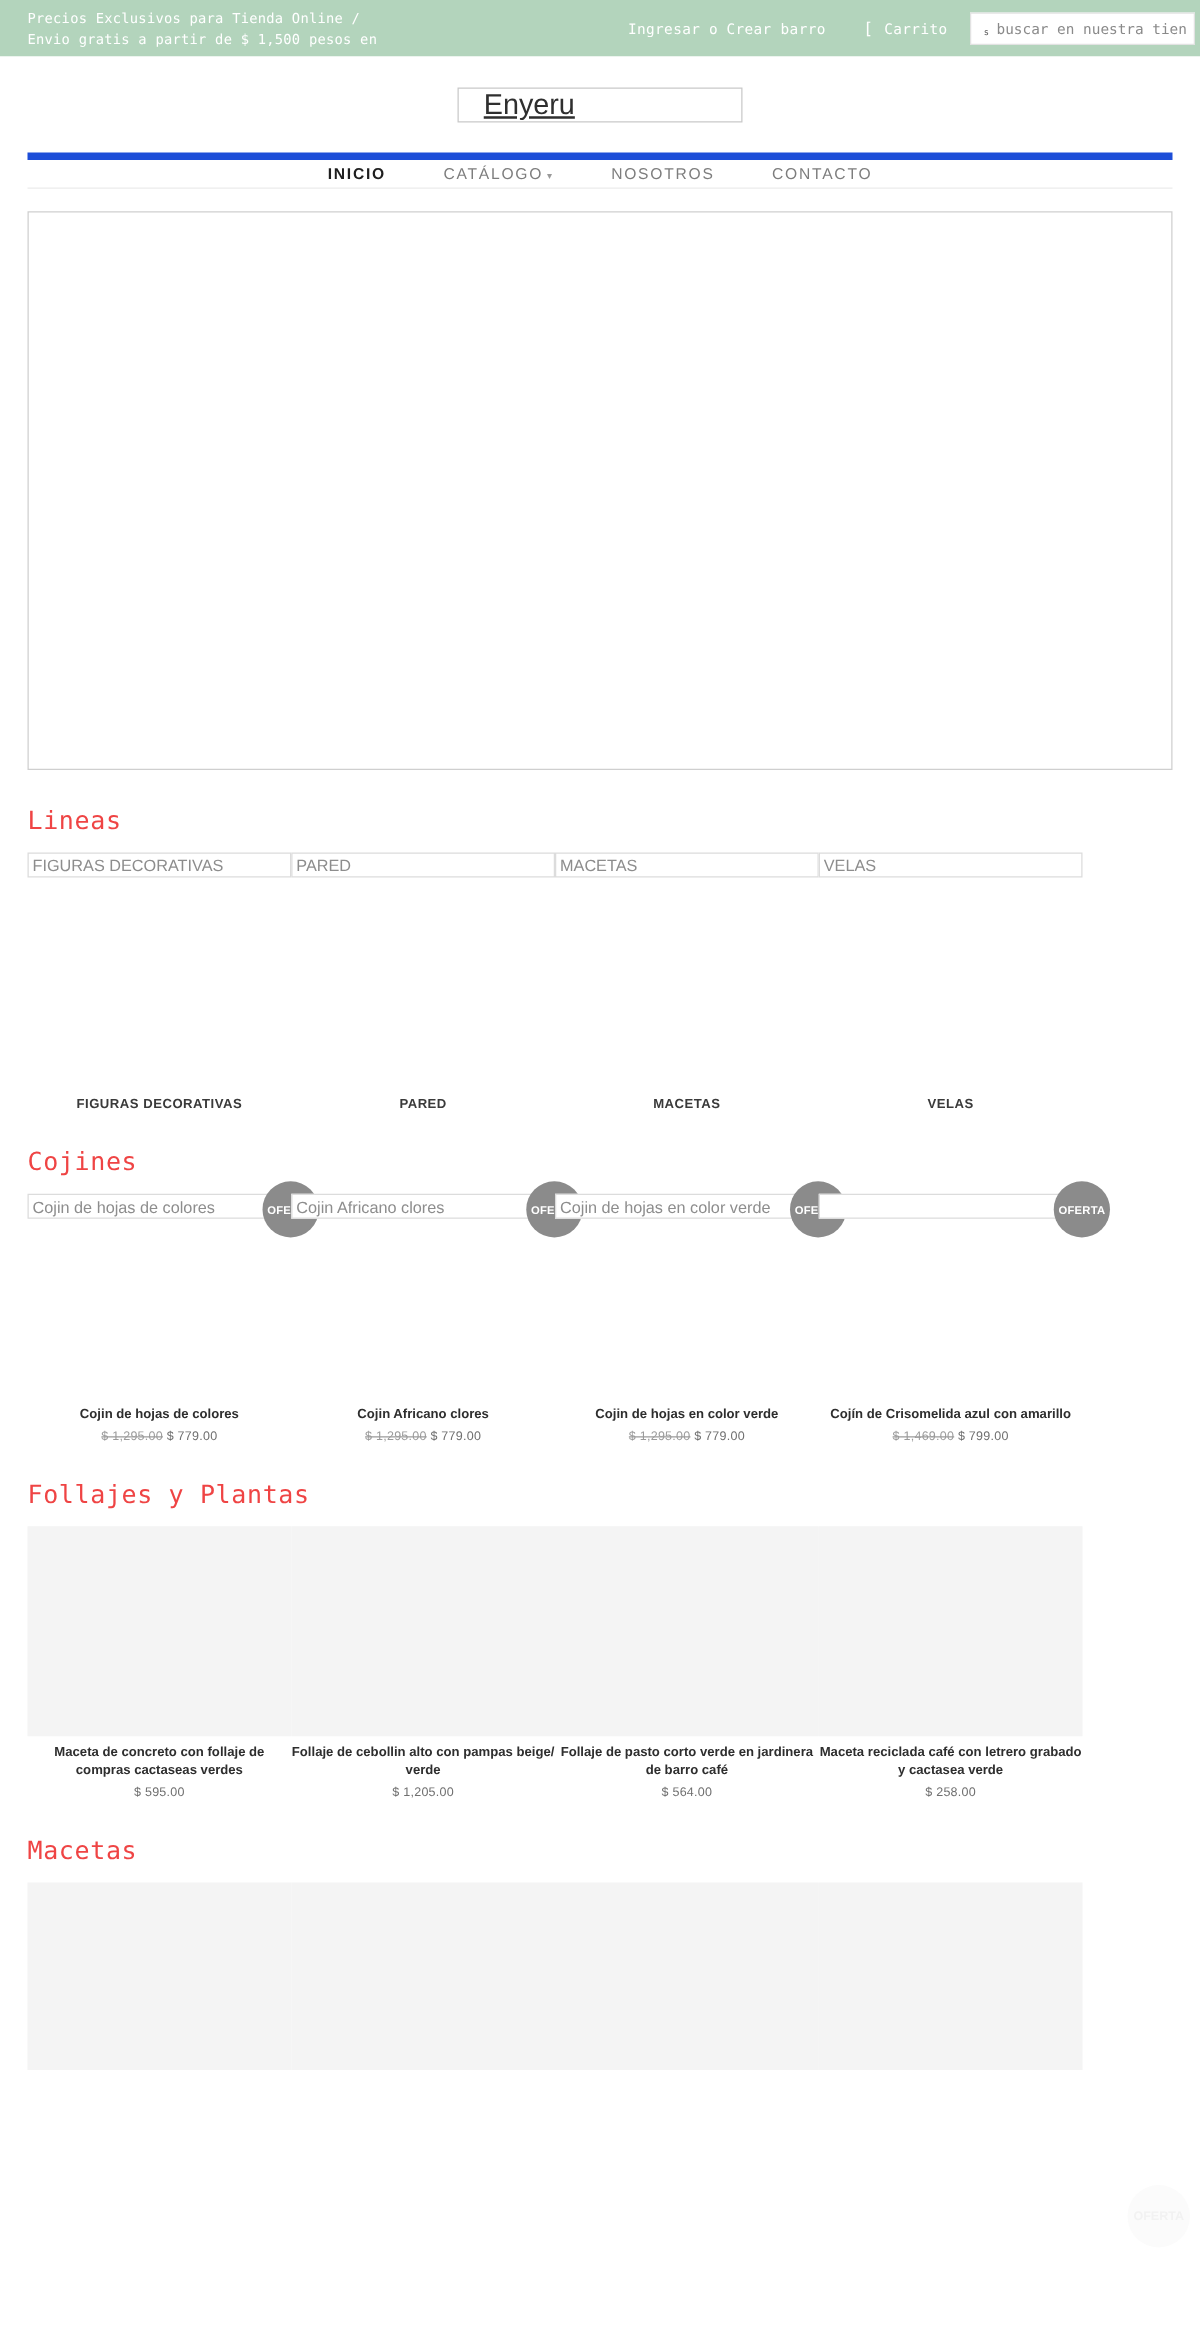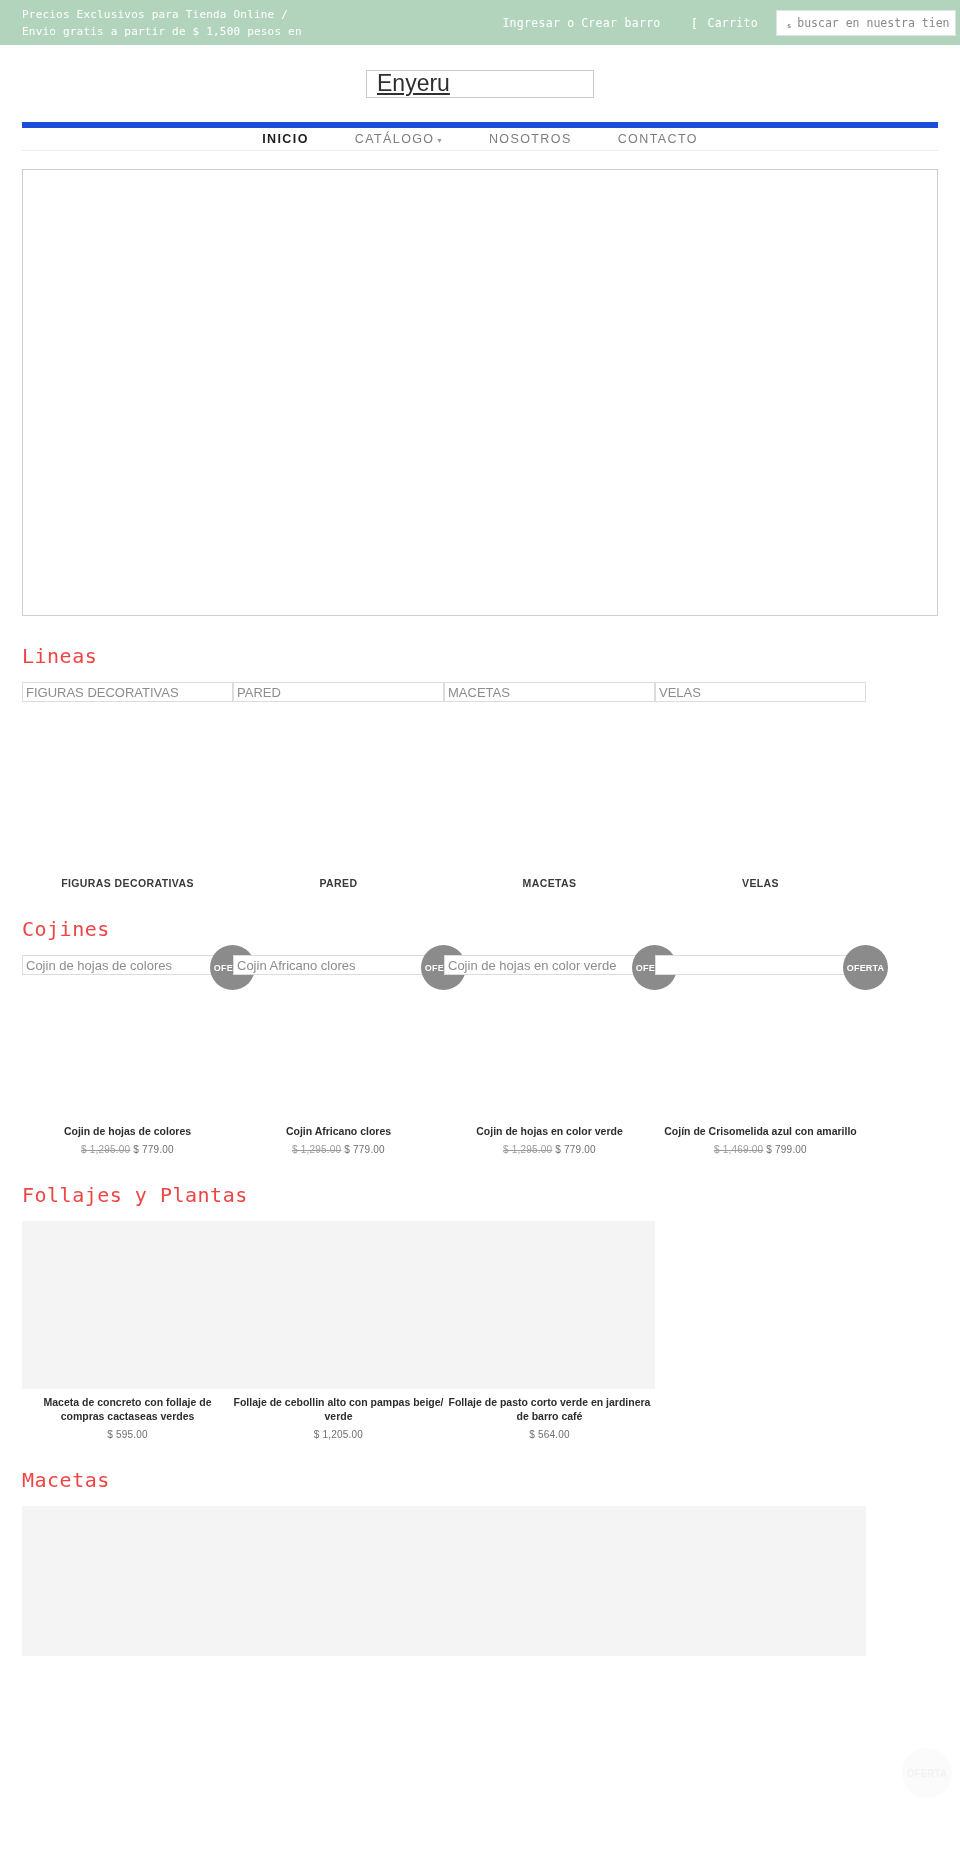--- a/index.html
+++ b/index.html
@@ -107,21 +107,21 @@
     display: inline-flex;
     align-items: center;
     color: #6f6f6f;
     font-family: "Liberation Sans", sans-serif;
     overflow: hidden;
     white-space: nowrap;
   }
   .logo-img {
     width: 228px;
     height: 28px;
-    padding-left: 10px;
+    padding-left: 20px;
     font-size: 23px;
     color: #2f2f2f;
   }
 
   
   .nav-wrap {
     border-top: 6px solid #1d4ed8;
     border-bottom: 1px solid #ececec;
     margin: 0 22px;
     height: 29px;
@@ -400,20 +400,25 @@
       <div class="prod-title">Follaje de cebollin alto con pampas beige/ verde</div>
       <div class="prod-price">$ 1,205.00</div>
     </div>
 
     <div class="card">
       <div class="tile"></div>
       <div class="prod-title">Follaje de pasto corto verde en jardinera de barro café</div>
       <div class="prod-price">$ 564.00</div>
     </div>
 
+    <div class="card">
+      <div class="tile"></div>
+      <div class="prod-title">Maceta reciclada café con letrero grabado y cactasea verde</div>
+      <div class="prod-price">$ 258.00</div>
+    </div>
 
   </div>
 </div>
 
 <div class="section">
   <h2 class="section-title">Macetas</h2>
   <div class="grid">
     <div class="card">
       <div class="tile tile-tall"></div>
     </div>

